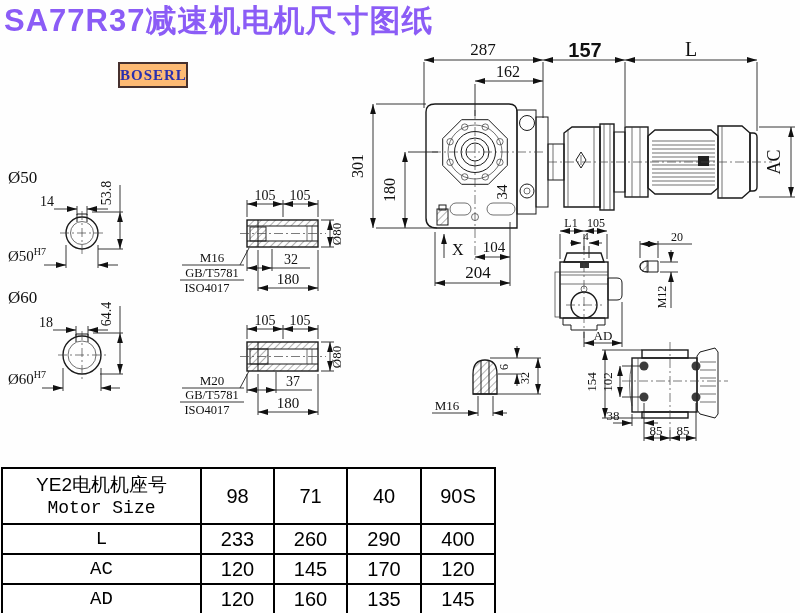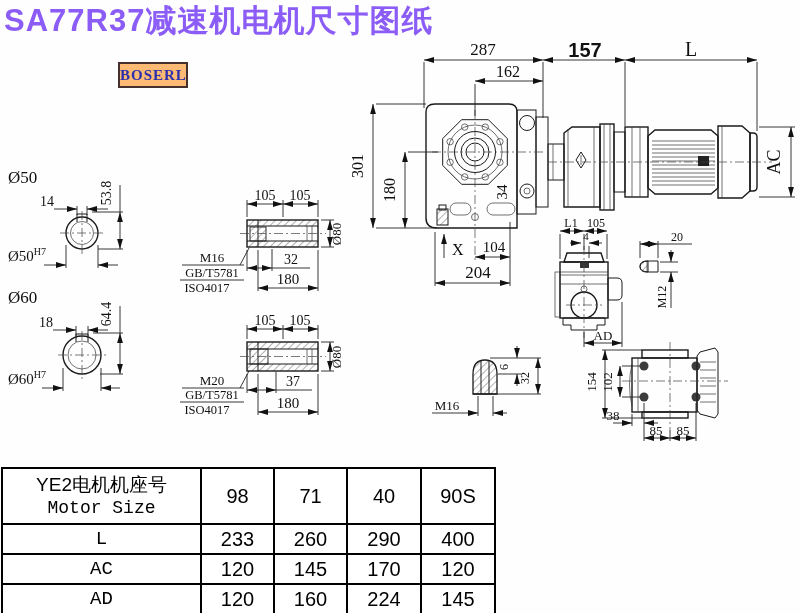--- a/index.html
+++ b/index.html
@@ -428,17 +428,17 @@
     <td class="rw lbl">AC</td>
     <td class="rw num">120</td>
     <td class="rw num">145</td>
     <td class="rw num">170</td>
     <td class="rw num">120</td>
   </tr>
   <tr>
     <td class="rw lbl">AD</td>
     <td class="rw num">120</td>
     <td class="rw num">160</td>
-    <td class="rw num">224</td>
+    <td class="rw num">135</td>
     <td class="rw num">145</td>
   </tr>
 </tbody>
   </table>
 
 </body></html>

